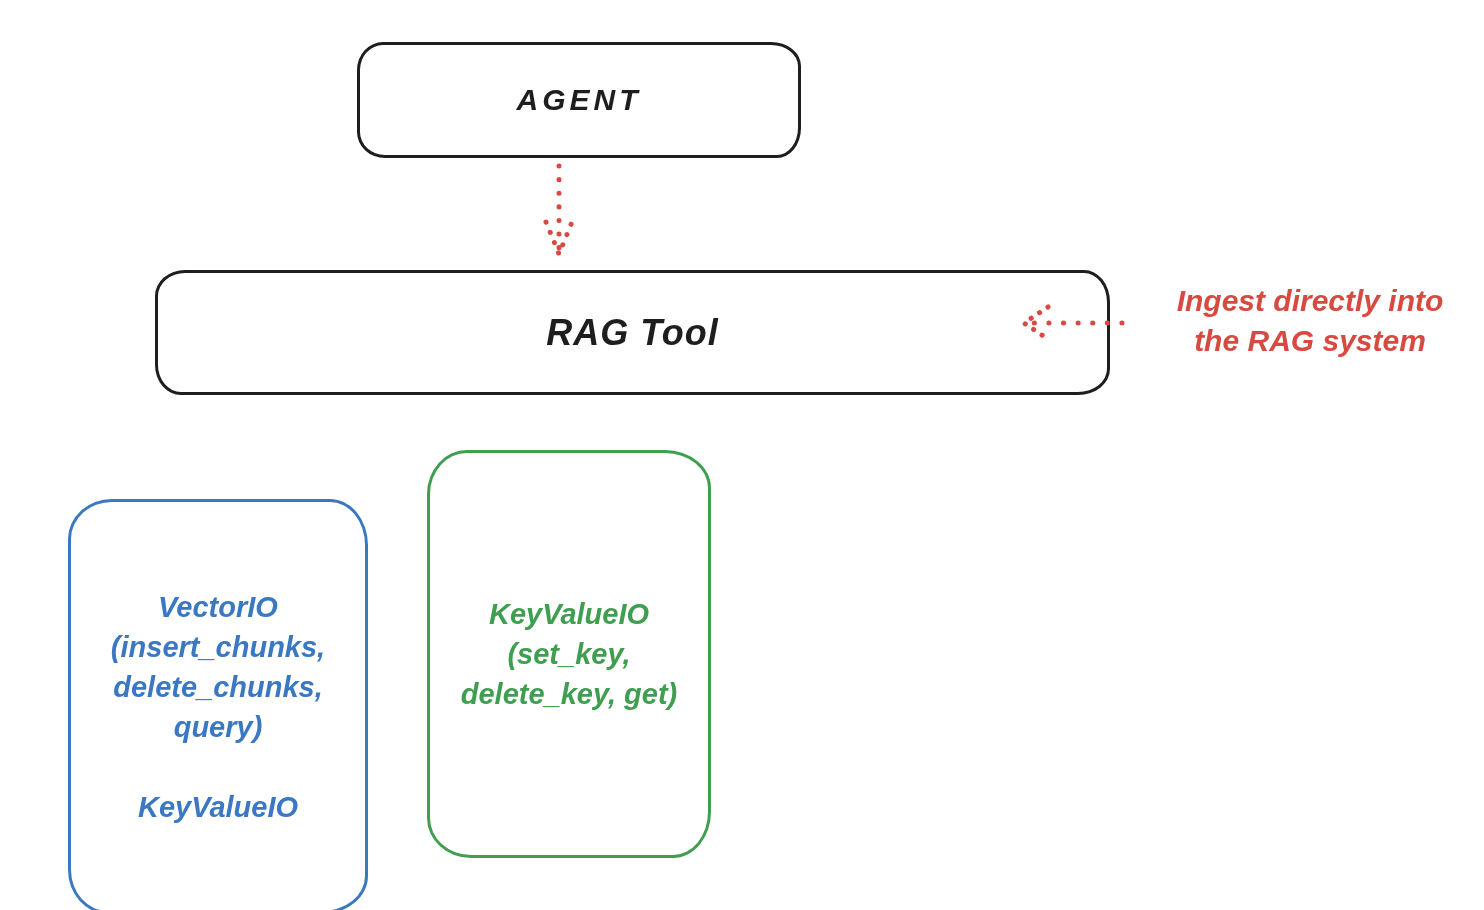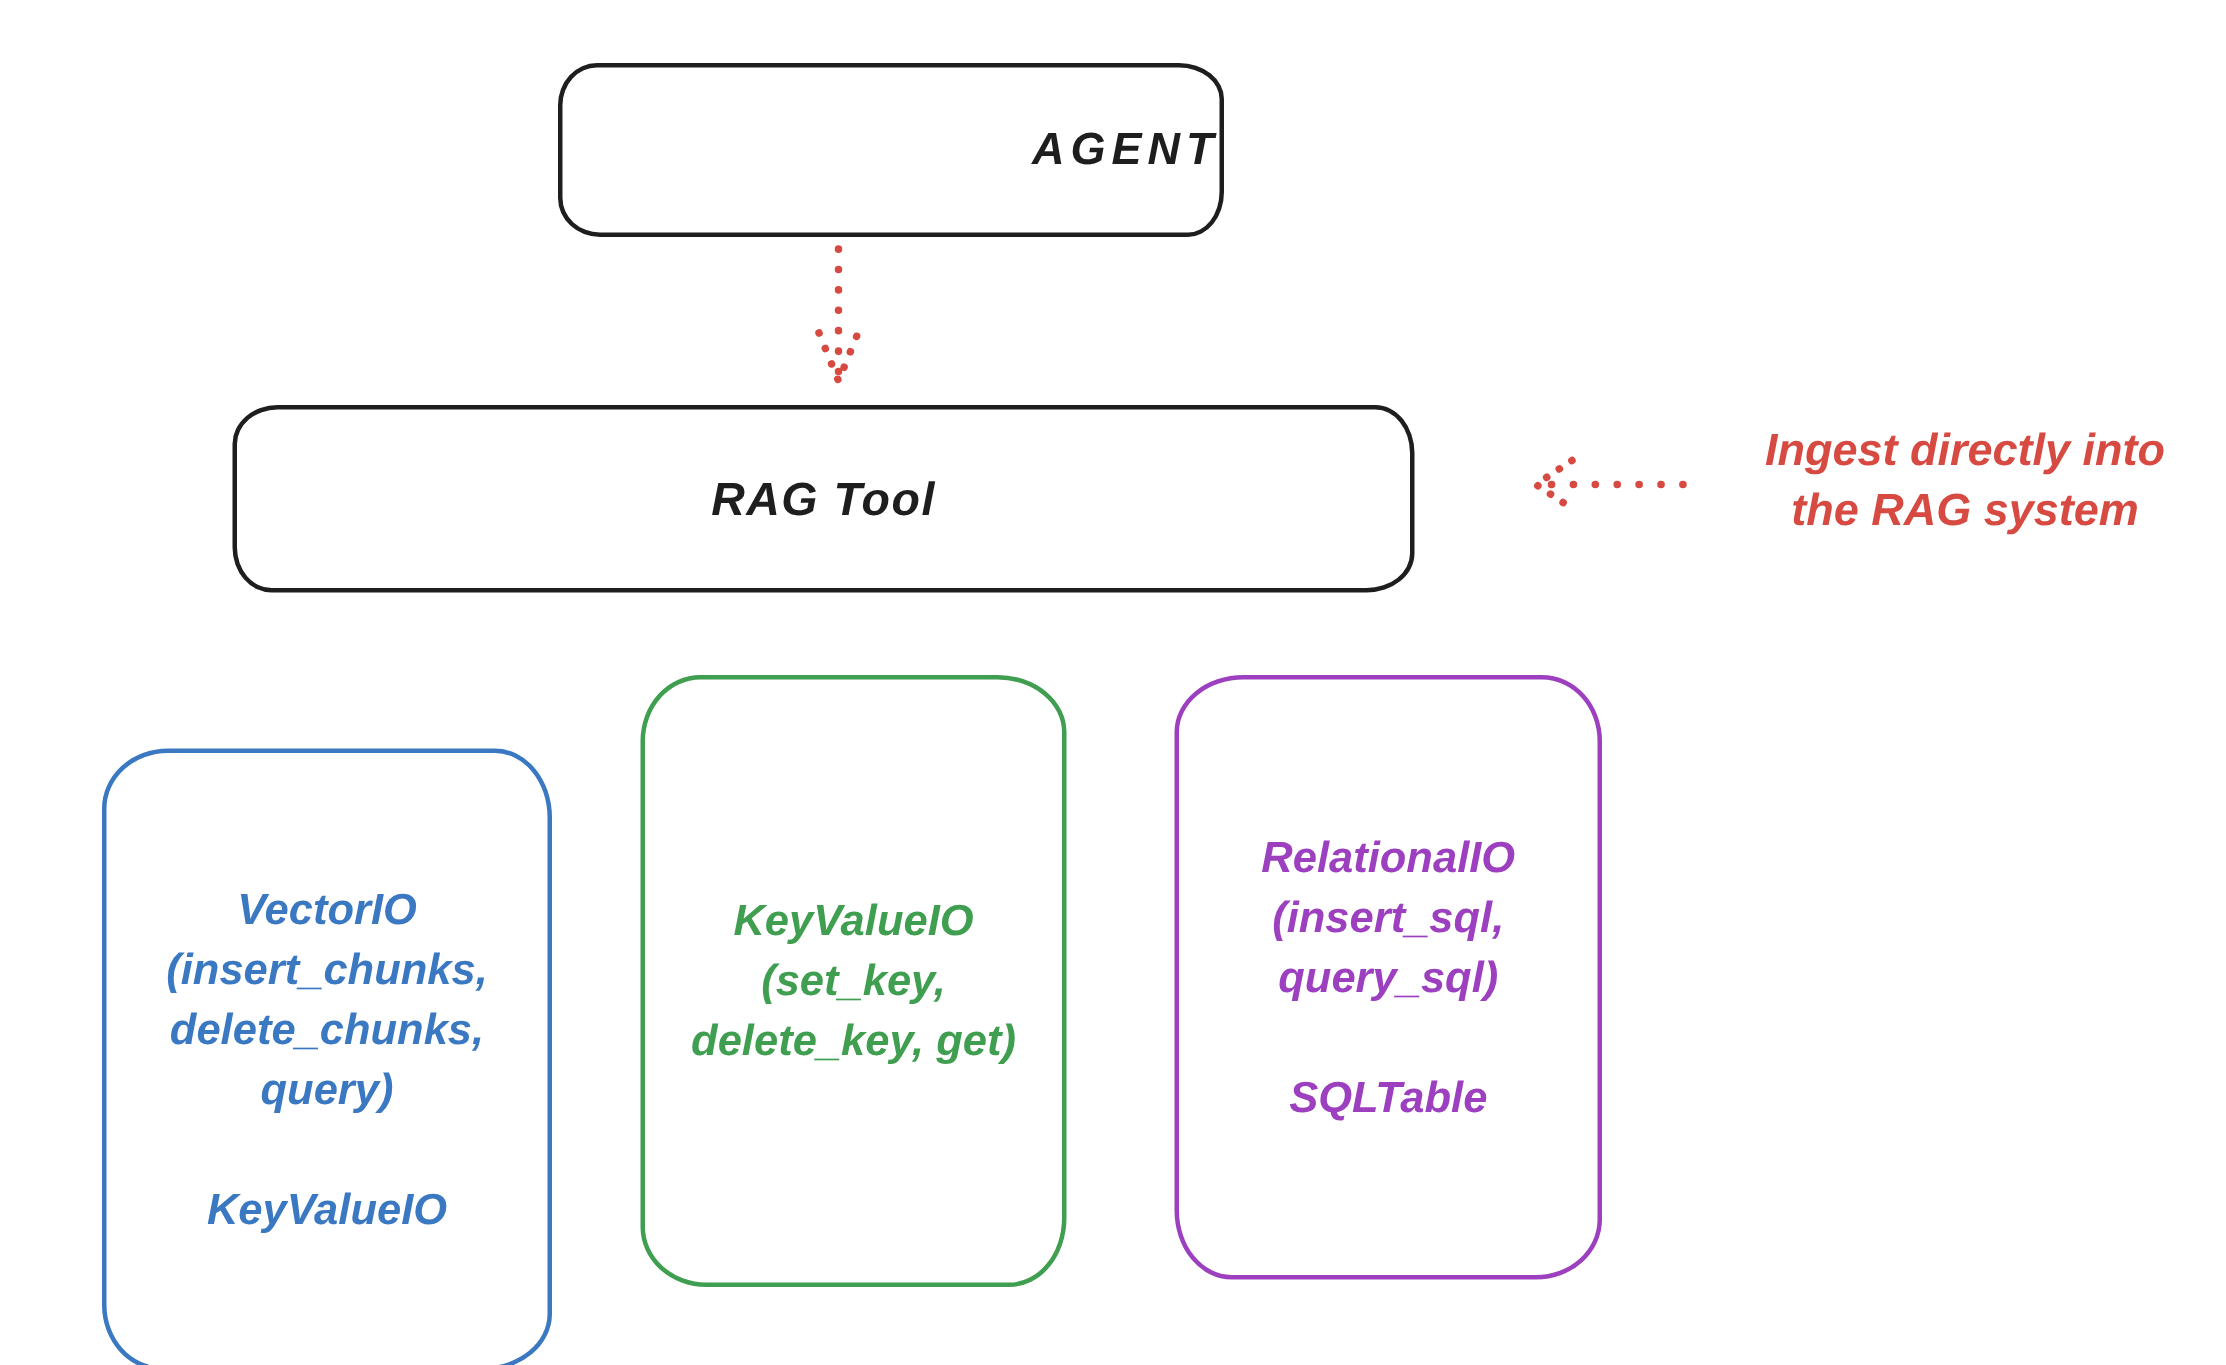--- a/index.html
+++ b/index.html
@@ -18,30 +18,30 @@
   .node {
     position: absolute;
     border: 3.5px solid #1e1e1e;
     background: #ffffff;
     display: flex;
     align-items: center;
     justify-content: center;
     color: #1e1e1e;
   }
   .node.agent {
-    left: 372px; top: 42px;
+    left: 357px; top: 42px;
     width: 444px; height: 116px;
     border-radius: 26px 30px 24px 28px / 28px 24px 30px 26px;
-    font-size: 30px; font-weight: bold; letter-spacing: 4px; justify-content: flex-end;
+    font-size: 30px; font-weight: bold; letter-spacing: 4px;
   }
   .node.rag {
     left: 155px; top: 270px;
-    width: 788px; height: 125px;
+    width: 955px; height: 125px;
     border-radius: 30px 26px 32px 26px / 26px 32px 26px 30px;
-    font-size: 31px; font-weight: 600; letter-spacing: 1px;
+    font-size: 36px; font-weight: 600; letter-spacing: 1px;
   }
 
   
   .arrow { position: absolute; }
   .arrow-down { left: 540px; top: 160px; }
   .arrow-left { left: 1012px; top: 300px; }
 
   
   .annotation {
     position: absolute;
@@ -124,20 +124,14 @@
 query)</div>
     <div class="store-subtitle">KeyValueIO</div>
   </div>
 
   <div class="store store-keyvalue">
     <div class="store-title">KeyValueIO
 (set_key,
 delete_key, get)</div>
   </div>
 
-  <div class="store store-relational">
-    <div class="store-title">RelationalIO
-(insert_sql,
-query_sql)</div>
-    <div class="store-subtitle">SQLTable</div>
-  </div>
 
 </div>
 
 </body></html>

